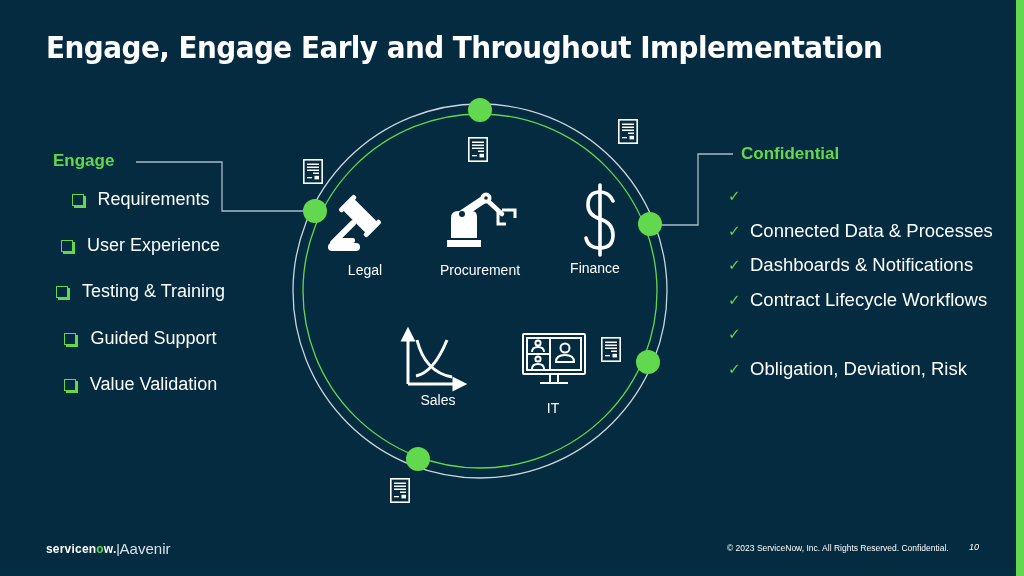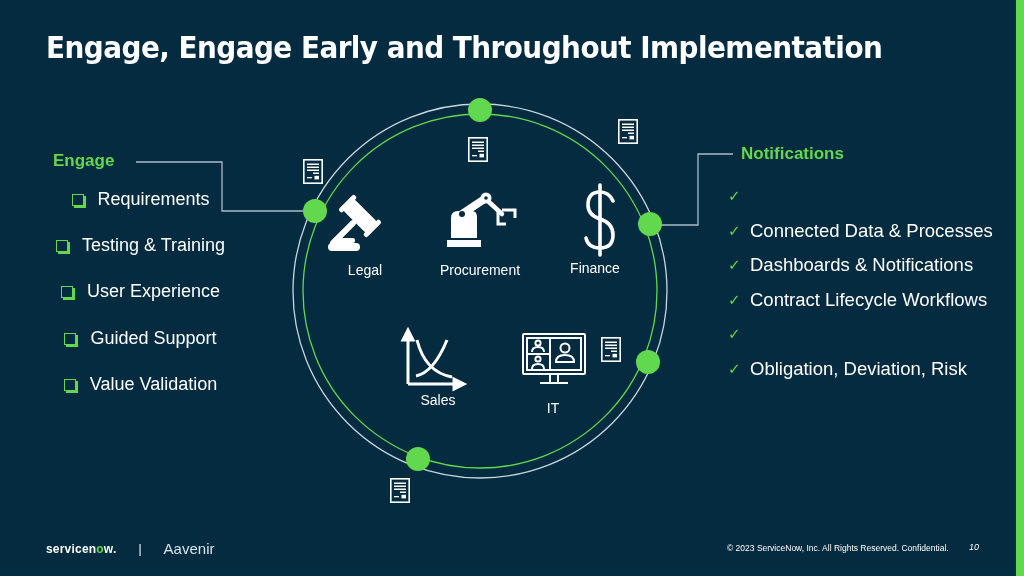--- a/index.html
+++ b/index.html
@@ -29,21 +29,21 @@
   .engage-list li { height: 46.2px; display: flex; align-items: flex-start; font-size: 18px; color: #ffffff; justify-content: center; }
   .cb {
     display: inline-block; width: 10px; height: 10px; margin-top: 5px; margin-right: 14px;
     border: 1.5px solid #62d84e; box-shadow: 2px 2px 0 #62d84e; box-sizing: content-box;
   }
   .cap-list { left: 728px; top: 185px; }
   .cap-list li { height: 34.6px; display: flex; align-items: flex-start; font-size: 18.5px; color: #ffffff; white-space: nowrap; }
   .check { color: #62d84e; font-size: 15px; width: 22px; margin-top: 2px; }
   .svg-layer { position: absolute; left: 0; top: 0; }
   .dept-label { position: absolute; font-size: 14px; color: #ffffff; text-align: center; width: 120px; }
-  .footer-logo { position: absolute; left: 46px; top: 540px; font-size: 12px; font-weight: bold; color: #ffffff; display: flex; align-items: center; gap: 22px; }
+  .footer-logo { position: absolute; left: 46px; top: 540px; font-size: 12px; font-weight: bold; color: #ffffff; display: flex; align-items: center; gap: 0; }
   .footer-logo .brand { letter-spacing: 0.2px; }
   .footer-logo .brand .o { color: #62d84e; }
   .footer-logo .sep { font-weight: normal; }
   .footer-logo .partner { font-weight: normal; font-size: 15px; color: #d8e2e8; }
   .copyright { position: absolute; left: 727px; top: 543px; font-size: 8.5px; color: #ffffff; white-space: nowrap; }
   .page-num { position: absolute; left: 969px; top: 542px; font-size: 9px; color: #ffffff; font-style: italic; }
 </style>
 </head>
 <body>
 
@@ -145,37 +145,37 @@
   <div class="dept-label" style="left:493px; top:400px;">IT</div>
 
   <div class="section-head engage-head">Engage</div>
   <ul class="list engage-list">
     <li>
         <span class="cb"></span>
         <span>Requirements</span>
       </li>
     <li>
         <span class="cb"></span>
+        <span>User Experience</span>
+      </li>
+    <li>
+        <span class="cb"></span>
         <span>Testing &amp; Training</span>
       </li>
     <li>
         <span class="cb"></span>
-        <span>User Experience</span>
-      </li>
-    <li>
-        <span class="cb"></span>
         <span>Guided Support</span>
       </li>
     <li>
         <span class="cb"></span>
         <span>Value Validation</span>
       </li>
   </ul>
 
-  <div class="section-head cap-head">Notifications</div>
+  <div class="section-head cap-head">Confidential</div>
   <ul class="list cap-list">
     <li>
         <span class="check">✓</span>
       </li>
     <li>
         <span class="check">✓</span>
         <span>Connected Data &amp; Processes</span>
       </li>
     <li>
         <span class="check">✓</span>

